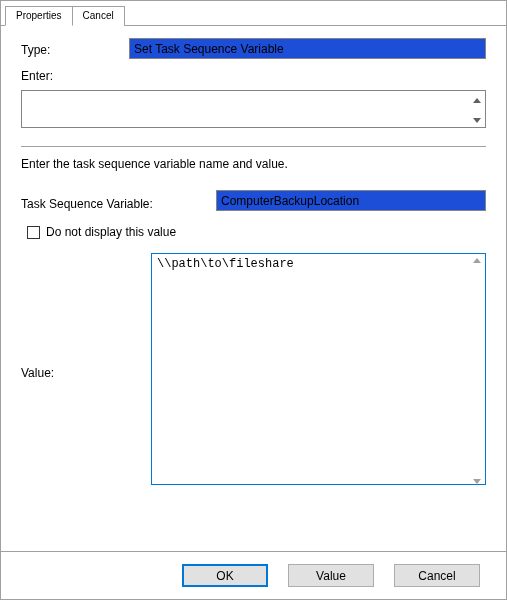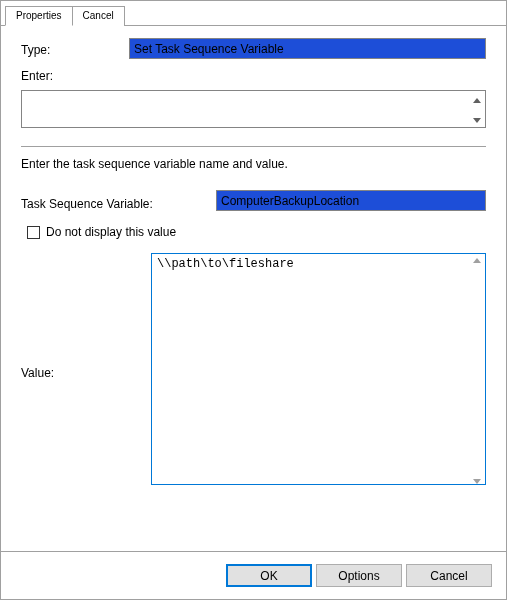--- a/index.html
+++ b/index.html
@@ -117,24 +117,24 @@
       border: 1px solid #0078d7;
       padding: 3px 18px 3px 5px;
       font-family: inherit;
       font-size: 12px;
       resize: none;
       background: #fff;
       outline: none;
     }
     .button-bar {
       border-top: 1px solid #a0a0a0;
-      padding: 12px 14px;
+      padding: 12px 26px;
       display: flex;
       justify-content: flex-end;
-      gap: 4px;
+      gap: 20px;
     }
     .btn {
       width: 86px;
       height: 23px;
       border: 1px solid #adadad;
       background: #e1e1e1;
       font-family: inherit;
       font-size: 12px;
       cursor: pointer;
     }
@@ -217,16 +217,16 @@
               </svg>
           </div>
         </div>
       </div>
     </div>
 
   </div>
 
   <div class="button-bar">
     <button class="btn primary">OK</button>
-    <button class="btn">Options</button>
+    <button class="btn">Value</button>
     <button class="btn">Cancel</button>
   </div>
 </div>
 
 </body></html>

